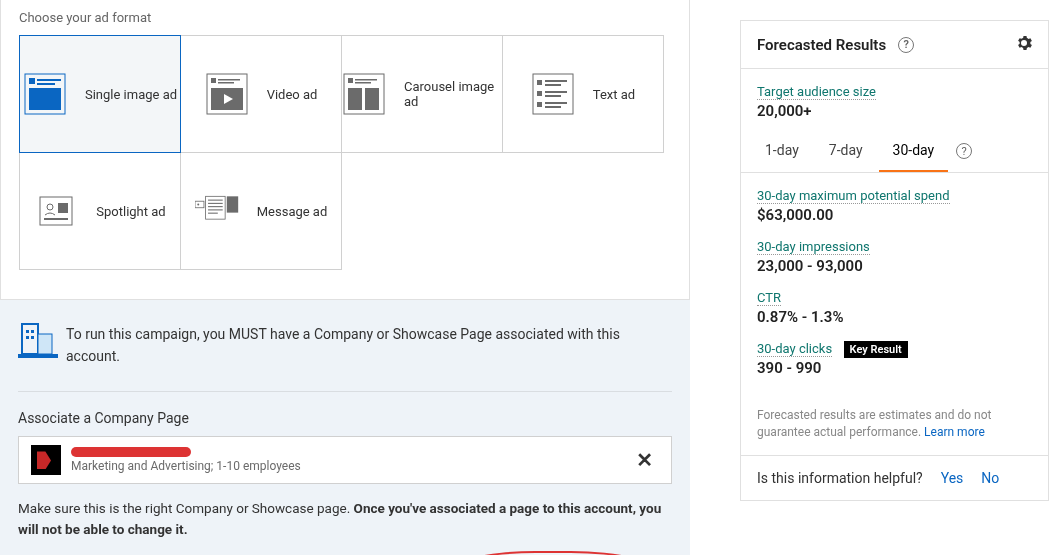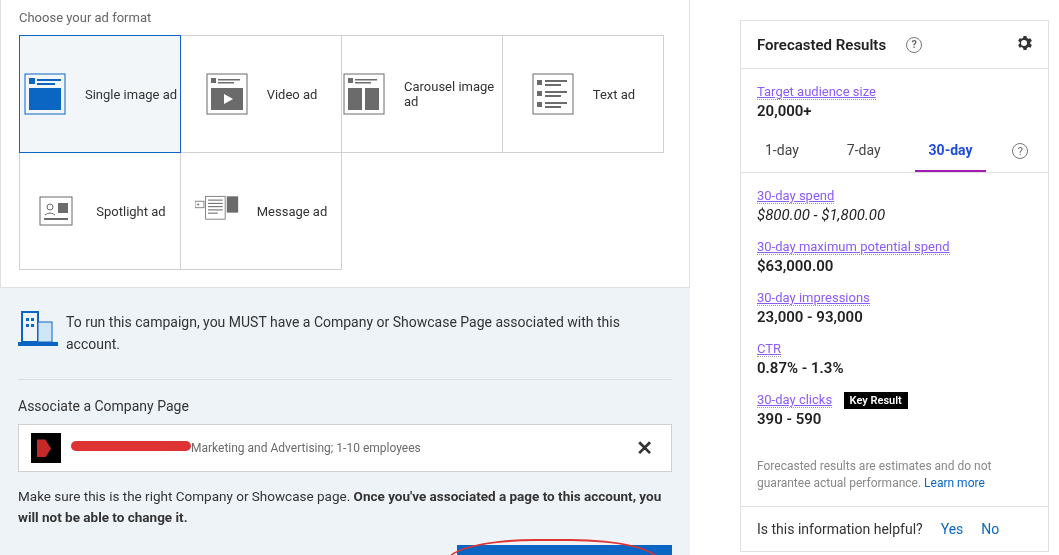--- a/index.html
+++ b/index.html
@@ -19,21 +19,21 @@
     flex-direction: column;
   }
   .right-pane {
     flex: 1;
     padding: 0 10px 10px 10px;
   }
   
   .ad-format-panel {
     border: 1px solid #e0e0e0;
     border-top: none;
-    padding: 10px 18px 18px 18px;
+    padding: 10px 18px 30px 18px;
     margin-left: 0;
     width: 690px;
   }
   .section-label {
     font-size: 13px;
     color: #666;
     margin-bottom: 10px;
   }
   .format-grid {
     display: flex;
@@ -106,21 +106,21 @@
     position: relative;
   }
   .company-logo::after {
     content: '';
     position: absolute;
     left: 6px; top: 6px;
     width: 14px; height: 18px;
     background: #c62828;
     clip-path: polygon(0 0, 60% 0, 100% 50%, 60% 100%, 0 100%);
   }
-  .company-info { flex: 1; display:flex; flex-direction:row; }
+  .company-info { flex: 1; display:flex; flex-direction:column; }
   .redaction {
     width: 120px; height: 10px;
     background: #d33;
     border-radius: 6px;
     margin-bottom: 2px;
   }
   .company-sub { font-size: 12px; color: #6b6b6b; }
   .close-x {
     font-size: 20px; font-weight: bold; color: #333; cursor: pointer;
     padding: 0 6px;
@@ -167,51 +167,50 @@
     justify-content: space-between;
     padding: 14px 16px;
     border-bottom: 1px solid #e0e0e0;
   }
   .forecast-title {
     font-size: 15px;
     font-weight: 600;
     color: #222;
     display: flex;
     align-items: center;
-    gap: 14px;
+    gap: 6px;
     justify-content: space-between;
   }
   .gear-icon { cursor: pointer; }
   .f-section { padding: 14px 16px 10px 16px; }
   .dotted {
     border-bottom: 1px dotted #999;
-    color: #8b5cf6;
+    color: #0f766e;
     font-size: 13px;
     display: inline-block;
-    text-decoration: underline;
   }
   .f-val { font-size: 15px; font-weight: 600; color: #222; margin-top: 2px; }
   .f-val-i { font-style: italic; font-weight: 400; font-size: 15px; color: #222; margin-top: 2px;}
   .tabs {
     display: flex;
     border-bottom: 1px solid #e0e0e0;
     padding: 0 10px;
-    gap: 20px;
+    gap: 2px;
   }
   .tab {
     padding: 12px 14px;
     font-size: 14px;
     color: #444;
     cursor: pointer;
     border-bottom: 2px solid transparent;
   }
   .tab.active {
-    color: #1d4ed8;
-    font-weight: 700;
-    border-bottom: 2px solid #a21caf;
+    color: #000000;
+    font-weight: 400;
+    border-bottom: 2px solid #f97316;
   }
   .help-q {
     display:inline-flex; align-items:center; justify-content:center;
     width:16px;height:16px;border:1px solid #777;border-radius:50%;
     font-size:11px;color:#666;margin-left:6px;
   }
   .metric { margin-bottom: 14px; }
   .key-badge {
     background: #000000;
     color: #fff;
@@ -399,39 +398,35 @@
 
     <div class="tabs">
       <div class="tab">1-day</div>
       <div class="tab">7-day</div>
       <div class="tab active">30-day</div>
       <span class="help-q" style="align-self:center">?</span>
     </div>
 
     <div class="f-section">
       <div class="metric">
-        <span class="dotted">30-day spend</span>
-        <div class="f-val-i">$800.00 - $1,800.00</div>
-      </div>
-      <div class="metric">
         <span class="dotted">30-day maximum potential spend</span>
         <div class="f-val">$63,000.00</div>
       </div>
       <div class="metric">
         <span class="dotted">30-day impressions</span>
         <div class="f-val">23,000 - 93,000</div>
       </div>
       <div class="metric">
         <span class="dotted">CTR</span>
         <div class="f-val">0.87% - 1.3%</div>
       </div>
       <div class="metric">
         <span class="dotted">30-day clicks</span>
         <span class="key-badge">Key Result</span>
-        <div class="f-val">390 - 590</div>
+        <div class="f-val">390 - 990</div>
       </div>
     </div>
 
     <div class="disclaimer">
       <span>Forecasted results are estimates and do not guarantee actual performance.</span>
       <span class="learn-link">Learn more</span>
     </div>
 
     <div class="helpful-row">
       <span>Is this information helpful?</span>

